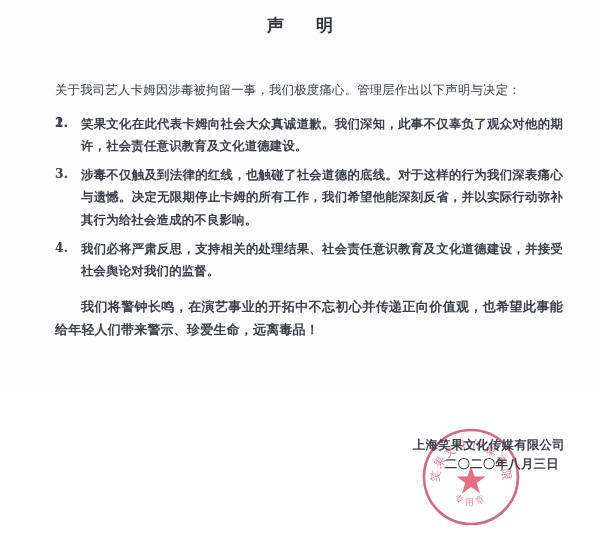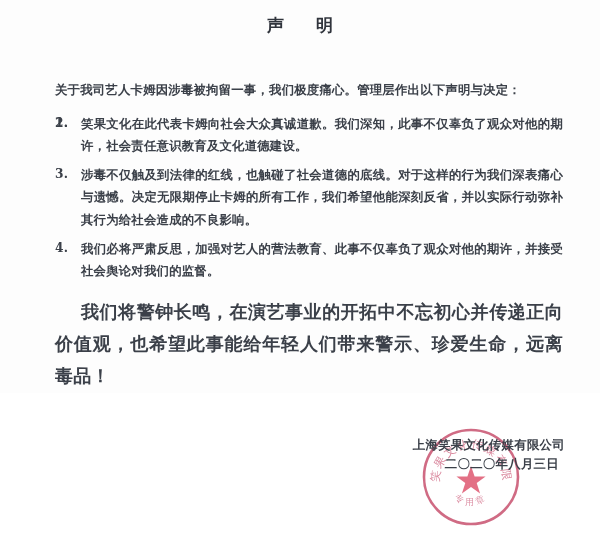--- a/index.html
+++ b/index.html
@@ -42,21 +42,21 @@
     position: absolute;
     top: 80px;
     left: 55px;
     width: 508px;
   }
 
   .intro-para {
     font-size: 12.4px;
     line-height: 1.55;
     color: #3b4049;
-    font-weight: bold;
+    font-weight: normal;
     letter-spacing: 0.2px;
     margin: 0 0 14px 0;
   }
 
   
   .numbered-list {
     margin: 0;
     padding: 0;
     list-style: none;
   }
@@ -78,27 +78,28 @@
     width: 20px;
     color: #3b4049;
     font-weight: bold;
     font-size: 12.2px;
     font-family: "DejaVu Serif", "Liberation Serif", serif;
   }
 
   
   .closing-para {
     margin: 14px 0 0 0;
-    font-size: 18px;
+    font-size: 13px;
     line-height: 1.78;
     color: #3b4049;
     font-weight: bold;
     letter-spacing: 0.2px;
     text-indent: 26px;
     text-align: justify;
+    font-family: Liberation Mono, monospace;
   }
 
   
   .signature-block {
     position: absolute;
     left: 330px;
     top: 436px;
     width: 235px;
     text-align: right;
     z-index: 4;
@@ -149,21 +150,21 @@
       <li class="list-item">
         <span class="list-num">2.</span>
         <span>笑果文化在此代表卡姆向社会大众真诚道歉。我们深知，此事不仅辜负了观众对他的期许，社会责任意识教育及文化道德建设。</span>
       </li>
       <li class="list-item">
         <span class="list-num">3.</span>
         <span>涉毒不仅触及到法律的红线，也触碰了社会道德的底线。对于这样的行为我们深表痛心与遗憾。决定无限期停止卡姆的所有工作，我们希望他能深刻反省，并以实际行动弥补其行为给社会造成的不良影响。</span>
       </li>
       <li class="list-item">
         <span class="list-num">4.</span>
-        <span>我们必将严肃反思，加强对艺人的营法教育、此事不仅辜负了观众对他的期许，并接受社会舆论对我们的监督。</span>
+        <span>我们必将严肃反思，支持相关的处理结果、社会责任意识教育及文化道德建设，并接受社会舆论对我们的监督。</span>
       </li>
     </ol>
 
     <p class="closing-para">我们将警钟长鸣，在演艺事业的开拓中不忘初心并传递正向价值观，也希望此事能给年轻人们带来警示、珍爱生命，远离毒品！</p>
   </div>
 
   <div class="seal">
     <svg width="102" height="102" viewBox="0 0 102 102" xmlns="http://www.w3.org/2000/svg">
       <defs>
         <path id="arcTop" d="M 19,54 A 32,32 0 0 1 83,54" fill="none"></path>

